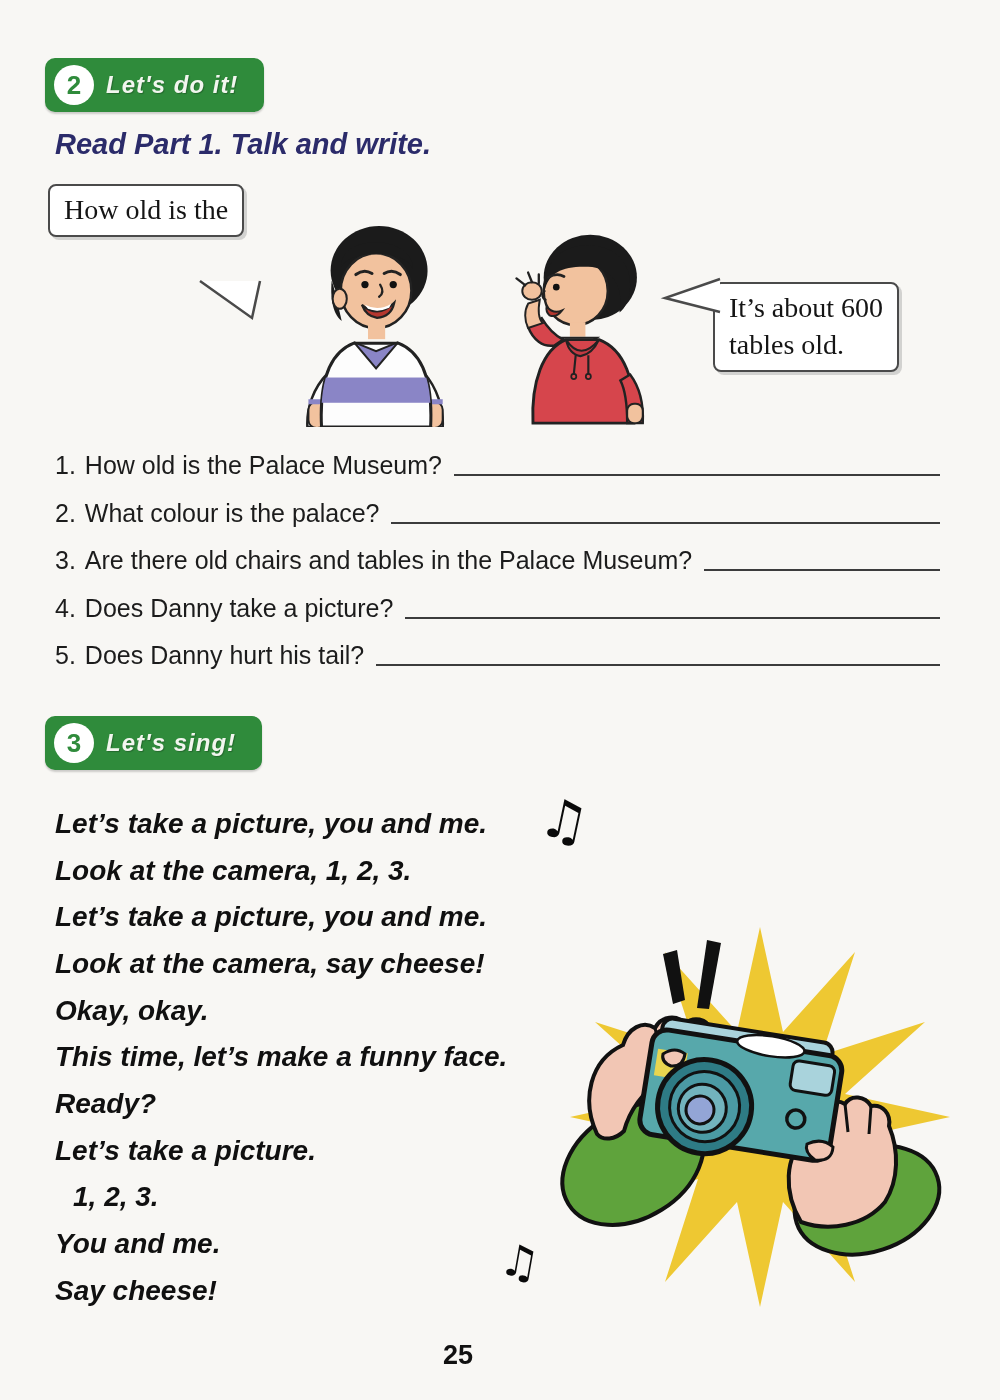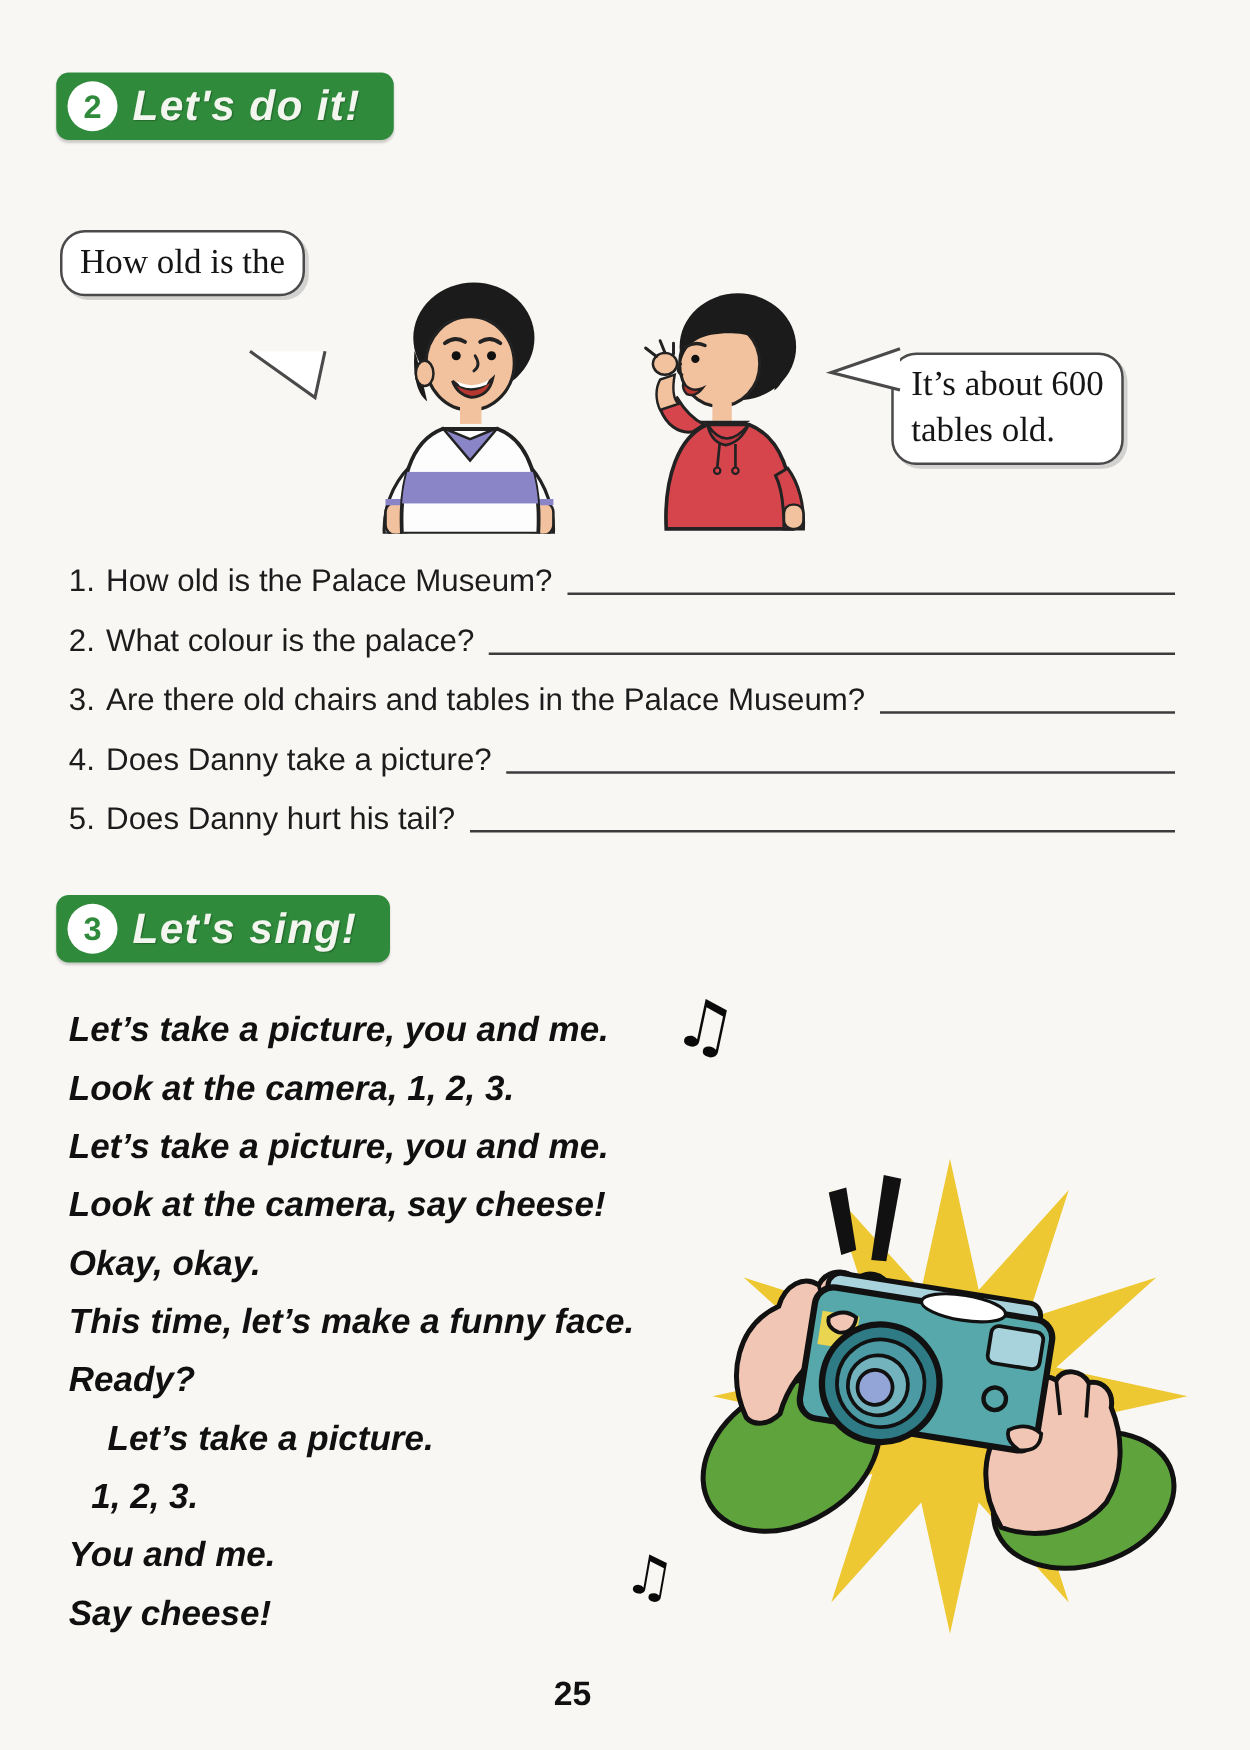--- a/index.html
+++ b/index.html
@@ -5,28 +5,28 @@
   html,body{margin:0;padding:0;background:#dcdcdc;}
   .page{position:relative;width:1000px;height:1400px;background:#f8f7f4;
         font-family:"Liberation Sans",sans-serif;overflow:hidden;}
 
   
   .banner{position:absolute;display:inline-flex;align-items:center;gap:12px;
           background:#2f8b3b;border-radius:10px;padding:7px 26px 7px 9px;
           box-shadow:0 2px 2px rgba(0,0,0,.18);}
   .badge{width:40px;height:40px;border-radius:50%;background:#fff;color:#2f8b3b;
          font-weight:bold;font-size:26px;display:flex;align-items:center;justify-content:center;}
-  .banner-title{color:#f2f6ef;font-size:34px;font-weight:bold;font-style:italic;
+  .banner-title{color:#f2f6ef;font-size:24px;font-weight:bold;font-style:italic;
                 letter-spacing:1px;text-shadow:1px 1px 1px rgba(0,0,0,.25);white-space:nowrap;}
 
   .instruction{position:absolute;left:55px;top:128px;font-size:29px;font-weight:bold;
                font-style:italic;color:#2b2b6a;white-space:nowrap;}
 
   
-  .bubble{position:absolute;background:#fff;border:2.5px solid #4a4a4a;border-radius:20px;
+  .bubble{position:absolute;background:#fff;border:2.5px solid #4a4a4a;border-radius:8px;
           box-shadow:3px 3px 0 rgba(140,140,140,.35);font-family:"Liberation Serif",serif;
           font-size:28px;line-height:1.32;color:#151515;padding:6px 14px;white-space:nowrap;}
   .tail{position:absolute;}
 
   
   .q-row{position:absolute;left:55px;width:885px;display:flex;align-items:flex-end;
          height:36px;font-size:25px;color:#1c1c1c;}
   .q-num{margin-right:9px;white-space:nowrap;}
   .q-text{white-space:nowrap;}
   .q-blank{flex:1;border-bottom:2.5px solid #3c3c3c;margin-left:12px;margin-bottom:4px;min-width:40px;}
@@ -44,20 +44,21 @@
 </head>
 <body>
 
 <div class="page">
 
   <div class="banner" style="left:45px;top:58px;">
     <div class="badge">2</div>
     <div class="banner-title">Let's do it!</div>
   </div>
 
+  <div class="instruction">Read Part 1. Talk and write.</div>
 
   <div class="bubble" style="left:48px;top:184px;">
     <div>How old is the</div>
   </div>
   <svg class="tail" style="left:196px;top:278px;z-index:3;" width="72" height="46">
     <path d="M4,3 L56,40 L64,3" fill="#ffffff" stroke="#4a4a4a" stroke-width="2.5"></path>
   </svg>
 
   <div class="bubble" style="left:713px;top:264px;margin-top:18px;">
     <div>It’s about 600</div>
@@ -151,21 +152,21 @@
     <div class="banner-title">Let's sing!</div>
   </div>
 
   <div class="lyric" style="top:808px;">Let’s take a picture, you and me.</div>
   <div class="lyric" style="top:855px;">Look at the camera, 1, 2, 3.</div>
   <div class="lyric" style="top:901px;">Let’s take a picture, you and me.</div>
   <div class="lyric" style="top:948px;">Look at the camera, say cheese!</div>
   <div class="lyric" style="top:995px;">Okay, okay.</div>
   <div class="lyric" style="top:1041px;">This time, let’s make a funny face.</div>
   <div class="lyric" style="top:1088px;">Ready?</div>
-  <div class="lyric" style="top:1135px;margin-left:31px;">Let’s take a picture.</div>
+  <div class="lyric" style="top:1135px;">Let’s take a picture.</div>
   <div class="lyric" style="top:1181px;margin-left:18px;">1, 2, 3.</div>
   <div class="lyric" style="top:1228px;">You and me.</div>
   <div class="lyric" style="top:1275px;">Say cheese!</div>
 
   <span class="note" style="left:540px;top:794px;font-size:54px;transform:rotate(12deg);">♫</span>
   <span class="note" style="left:500px;top:1240px;font-size:44px;transform:rotate(10deg);">♫</span>
 
   <svg style="position:absolute;left:545px;top:912px;" width="420" height="408" viewBox="0 0 420 408">
     <polygon points="215,15 238,120 310,40 277,143 380,110 300,182 405,205 300,228 380,300 277,267 310,370 238,290 215,395 192,290 120,370 153,267 50,300 130,228 25,205 130,182 50,110 153,143 120,40 192,120" fill="#eec832"></polygon>
     <ellipse cx="88" cy="252" rx="76" ry="54" fill="#5fa33c" stroke="#111" stroke-width="4" transform="rotate(-32 88 252)"></ellipse>

